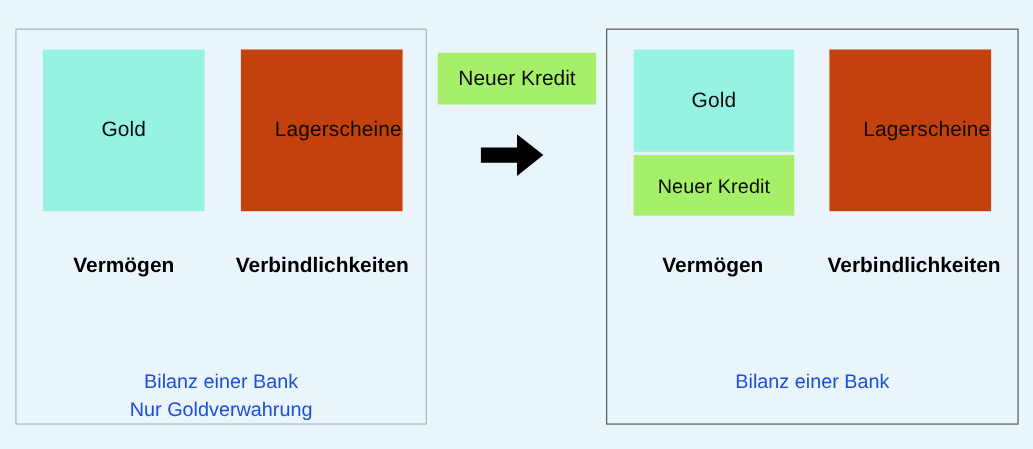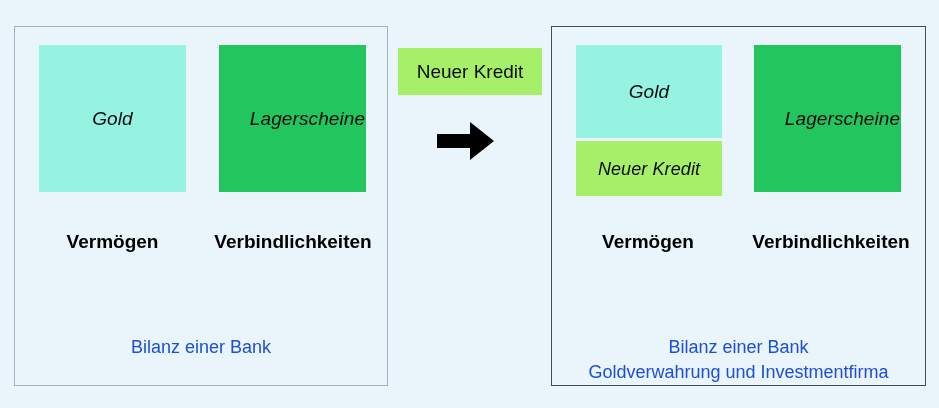--- a/index.html
+++ b/index.html
@@ -48,24 +48,23 @@
     box-sizing: border-box;
     display: flex;
     align-items: center;
     justify-content: center;
     color: #0b0b0b;
     font-size: 19px;
     font-weight: 400;
     letter-spacing: 0.1px;
     line-height: 1;
     text-align: center;
-    font-style: italic;
   }
   .box--gold      { background: #96f3e1; }
-  .box--liability { background: #22c55e; padding-left: 30px; }
+  .box--liability { background: #c2410c; padding-left: 30px; }
   .box--credit    { background: #a5ef69; }
 
   
   .box-gold-left      { left: 24px;  top: 18px;  width: 147px; height: 147px; }
   .box-liability-left { left: 204px; top: 18px; width: 147px; height: 147px; }
 
   
   .box-gold-right      { left: 24px;  top: 18px;  width: 146px; height: 93px; }
   .box-credit-right    { left: 24px;  top: 114px; width: 146px; height: 55px;
                          font-size: 18px; }
@@ -137,20 +136,21 @@
     <div class="box box--gold box-gold-left">Gold</div>
 
     <div class="box box--liability box-liability-left">Lagerscheine</div>
 
     <div class="col-label col-label--assets-left">Vermögen</div>
 
     <div class="col-label col-label--liab-left">Verbindlichkeiten</div>
 
     <div class="panel-caption panel-caption--left">
       <span>Bilanz einer Bank</span>
+      <span>Nur Goldverwahrung</span>
     </div>
   </div>
 
   <div class="mid-credit-chip">Neuer Kredit</div>
 
   <div class="mid-arrow">
     <svg width="58" height="40" viewBox="0 0 58 40" xmlns="http://www.w3.org/2000/svg">
       <path d="M0 13 L33 13 L33 1 L57 20 L33 39 L33 27 L0 27 Z" fill="#000000"></path>
     </svg>
   </div>
@@ -162,17 +162,16 @@
     <div class="box box--credit box-credit-right">Neuer Kredit</div>
 
     <div class="box box--liability box-liability-right">Lagerscheine</div>
 
     <div class="col-label col-label--assets-right">Vermögen</div>
 
     <div class="col-label col-label--liab-right">Verbindlichkeiten</div>
 
     <div class="panel-caption panel-caption--right">
       <span>Bilanz einer Bank</span>
-      <span>Goldverwahrung und Investmentfirma</span>
     </div>
   </div>
 
 </div>
 
 </body></html>

